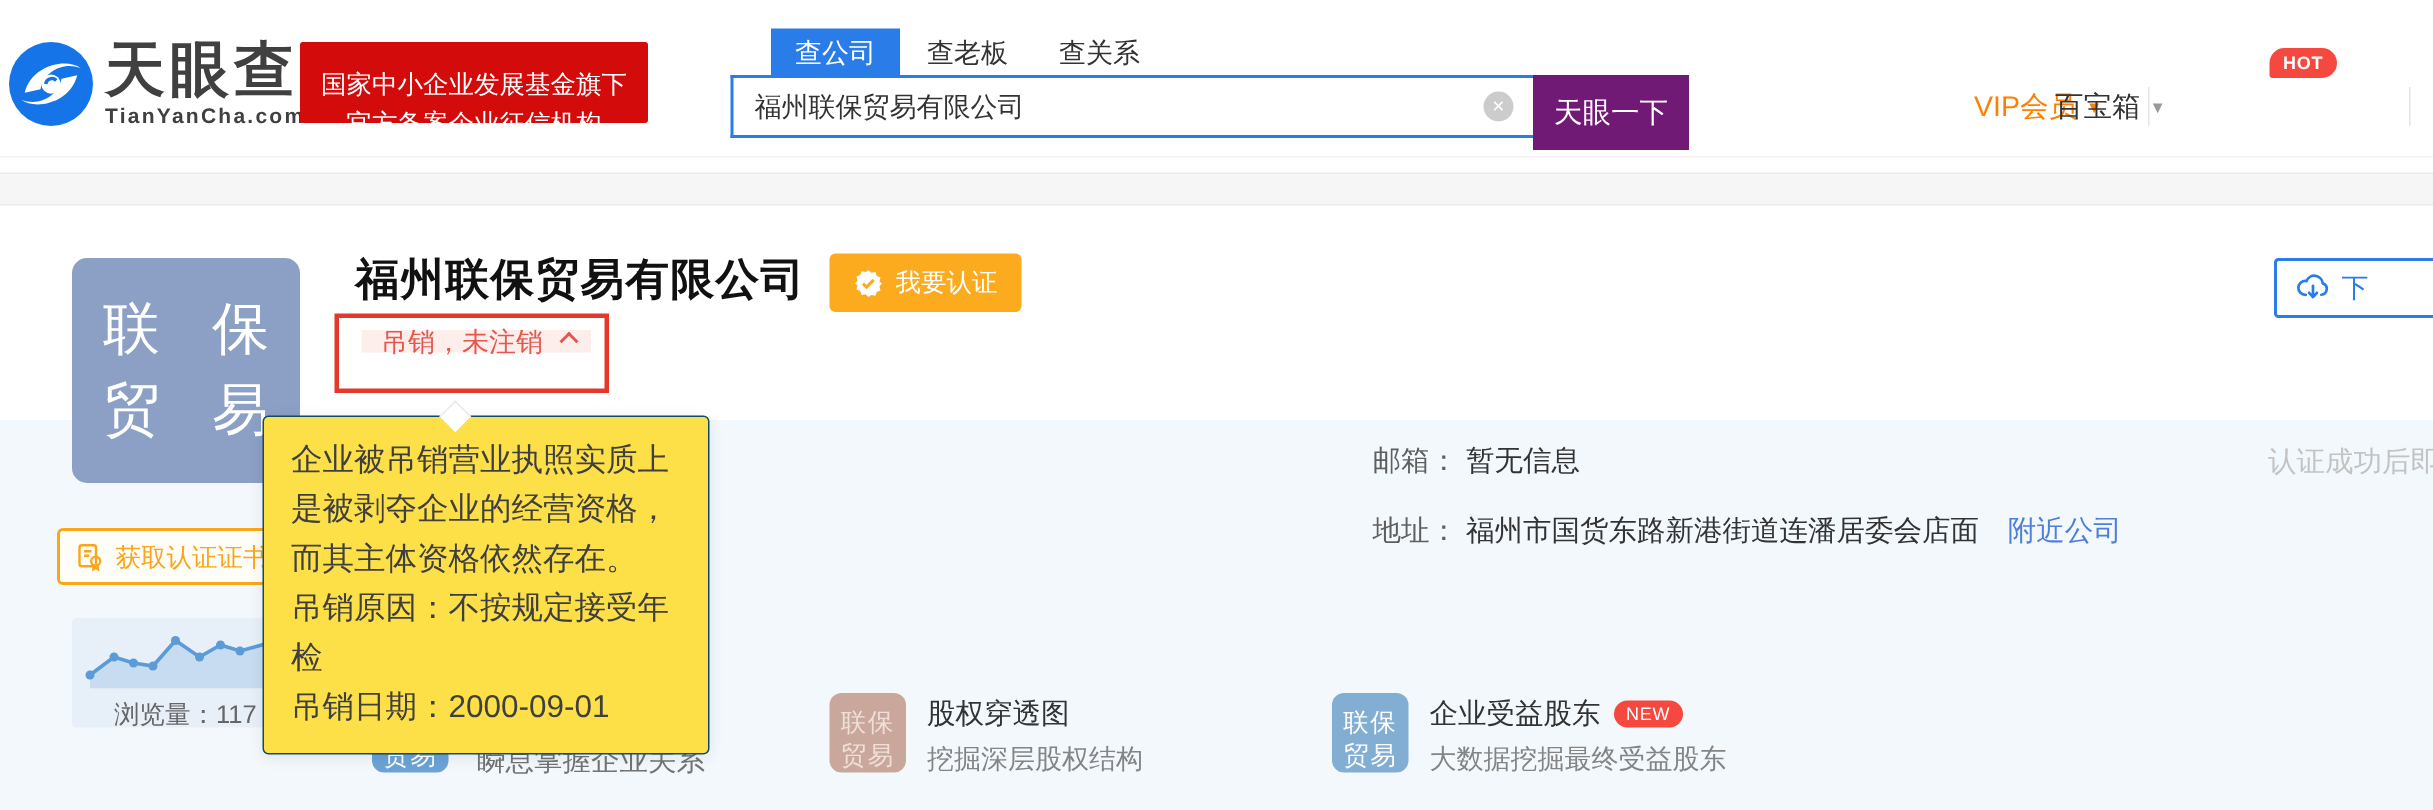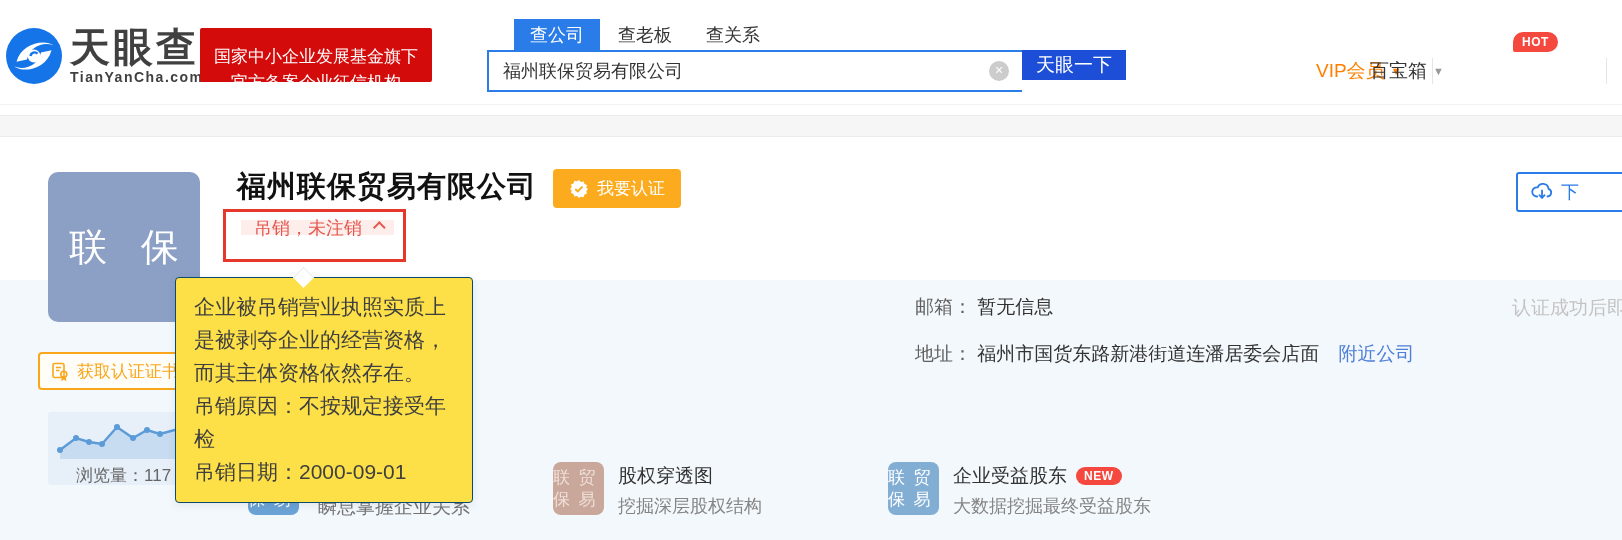--- a/index.html
+++ b/index.html
@@ -18,21 +18,21 @@
                font-size:17px; line-height:26px; text-align:center; padding-top:16px; border-radius:2px; }
   .tabs { position:absolute; left:514px; top:19px; display:flex; height:31px; }
   .tab { font-size:18px; color:#333; padding:4px 16px 5px; cursor:pointer; }
   .tab.active { background:#2a7ce8; color:#fff; }
   .tab + .tab { margin-left:2px; }
   .search-row { position:absolute; left:487px; top:50px; display:flex; }
   .search-input { width:535px; height:42px; border:2px solid #2a7ce8; border-right:none; font-size:18px; color:#333;
                   padding:0 44px 0 14px; outline:none; font-family:inherit; }
   .clear-btn { position:absolute; left:502px; top:11px; width:20px; height:20px; border-radius:50%; background:#ccc;
                color:#fff; font-size:14px; line-height:19px; text-align:center; cursor:pointer; }
-  .search-btn { width:104px; height:30px; background:#1d4ed8; color:#fff; font-size:19px; border:none; cursor:pointer; font-family:inherit; }
+  .search-btn { width:104px; height:50px; background:#701a75; color:#fff; font-size:19px; border:none; cursor:pointer; font-family:inherit; }
   .vip { position:absolute; left:1316px; top:58px; font-size:19px; color:#ff8000; cursor:pointer; }
   .caret-down { font-size:11px; vertical-align:2px; margin-left:6px; }
   .hdr-divider { position:absolute; width:1px; height:26px; background:#e5e5e5; top:58px; }
   .toolbox { position:absolute; left:1370px; top:58px; font-size:19px; color:#333; cursor:pointer; }
   .toolbox .caret-down { color:#999; }
   .hot-badge { position:absolute; left:1513px; top:32px; background:#f5483e; color:#fff; font-size:12px; font-weight:bold;
                padding:3px 9px; border-radius:10px 10px 10px 2px; letter-spacing:.5px; }
 
   .gray-band { position:absolute; left:0; top:115px; width:1622px; height:22px; background:#f6f6f6;
                border-top:1px solid #ebebeb; border-bottom:1px solid #ebebeb; }
@@ -70,27 +70,27 @@
   .field-value { color:#333; }
   .nearby-link { color:#4f7fd9; margin-left:14px; cursor:pointer; text-decoration:none; }
   .cert-note { position:absolute; left:1512px; top:295px; font-size:19px; color:#c3c3c3; white-space:nowrap; }
 
   .download-btn { position:absolute; left:1516px; top:172px; width:120px; height:40px; border:2px solid #2a7ce8; border-radius:3px;
                   background:#fff; color:#2a7ce8; font-size:18px; display:flex; align-items:center; gap:7px; padding:0 12px;
                   cursor:pointer; font-family:inherit; }
 
   
   .feature-card { position:absolute; display:flex; cursor:pointer; }
-  .mini-logo { width:51px; height:53px; border-radius:8px; color:#fff; display:flex; flex-direction:row; align-items:center;
+  .mini-logo { width:51px; height:53px; border-radius:8px; color:#fff; display:flex; flex-direction:column; align-items:center;
                justify-content:flex-end; font-size:17px; line-height:22px; letter-spacing:1px; flex:none; }
   .mini-logo.tan { color:#efdfd8; }
   .card-texts { margin-left:14px; padding-top:1px; }
   .card-title { font-size:19px; color:#333; display:flex; align-items:center; gap:9px; height:26px; }
   .card-sub { font-size:18px; color:#848484; margin-top:5px;text-align:center; }
-  .new-badge { background:#f5483e; color:#fff; font-size:12px; font-weight:bold; padding:2px 8px; border-radius:9px; letter-spacing:.5px; }
+  .new-badge { background:#f5483e; color:#fff; font-size:12px; font-weight:normal; padding:2px 8px; border-radius:9px; letter-spacing:.5px; }
   .card1-sub { position:absolute; left:318px; top:494px; font-size:19px; color:#737373; }
 </style>
 </head>
 <body>
 
 <div id="stage">
 
   <div class="header">
     <div class="logo-wrap">
       <svg class="logo-circle" viewBox="0 0 48 48">
@@ -125,22 +125,23 @@
     <div class="vip"><span>VIP会员</span><span class="caret-down">▼</span></div>
     <div class="hdr-divider" style="left:1432px"></div>
     <div class="toolbox"><span>百宝箱</span><span class="caret-down">▼</span></div>
     <div class="hdr-divider" style="left:1606px"></div>
     <div class="hot-badge">HOT</div>
   </div>
 
   <div class="gray-band"></div>
   <div class="blue-section"></div>
 
-  <div class="avatar" style="background: rgb(140, 160, 198); font-family: Liberation Serif, serif;">
+  <div class="avatar" style="background: rgb(140, 160, 198);">
     <div>联 保</div>
+    <div>贸 易</div>
   </div>
 
   <div class="company-name">福州联保贸易有限公司</div>
 
   <button class="verify-btn">
     <svg width="20" height="20" viewBox="0 0 20 20">
       <path d="M10 1l1.9 1.9 2.7-.5.9 2.6 2.5 1-.7 2.7L19 10l-1.7 1.9.7 2.7-2.5 1-.9 2.6-2.7-.5L10 19l-1.9-1.9-2.7.5-.9-2.6-2.5-1 .7-2.7L1 10l1.7-1.9-.7-2.7 2.5-1 .9-2.6 2.7.5z" fill="#fff"></path>
       <path d="M6.3 10l2.4 2.4 4.8-4.8" stroke="#fbab1d" stroke-width="2" fill="none"></path>
     </svg>
     <span>我要认证</span>

